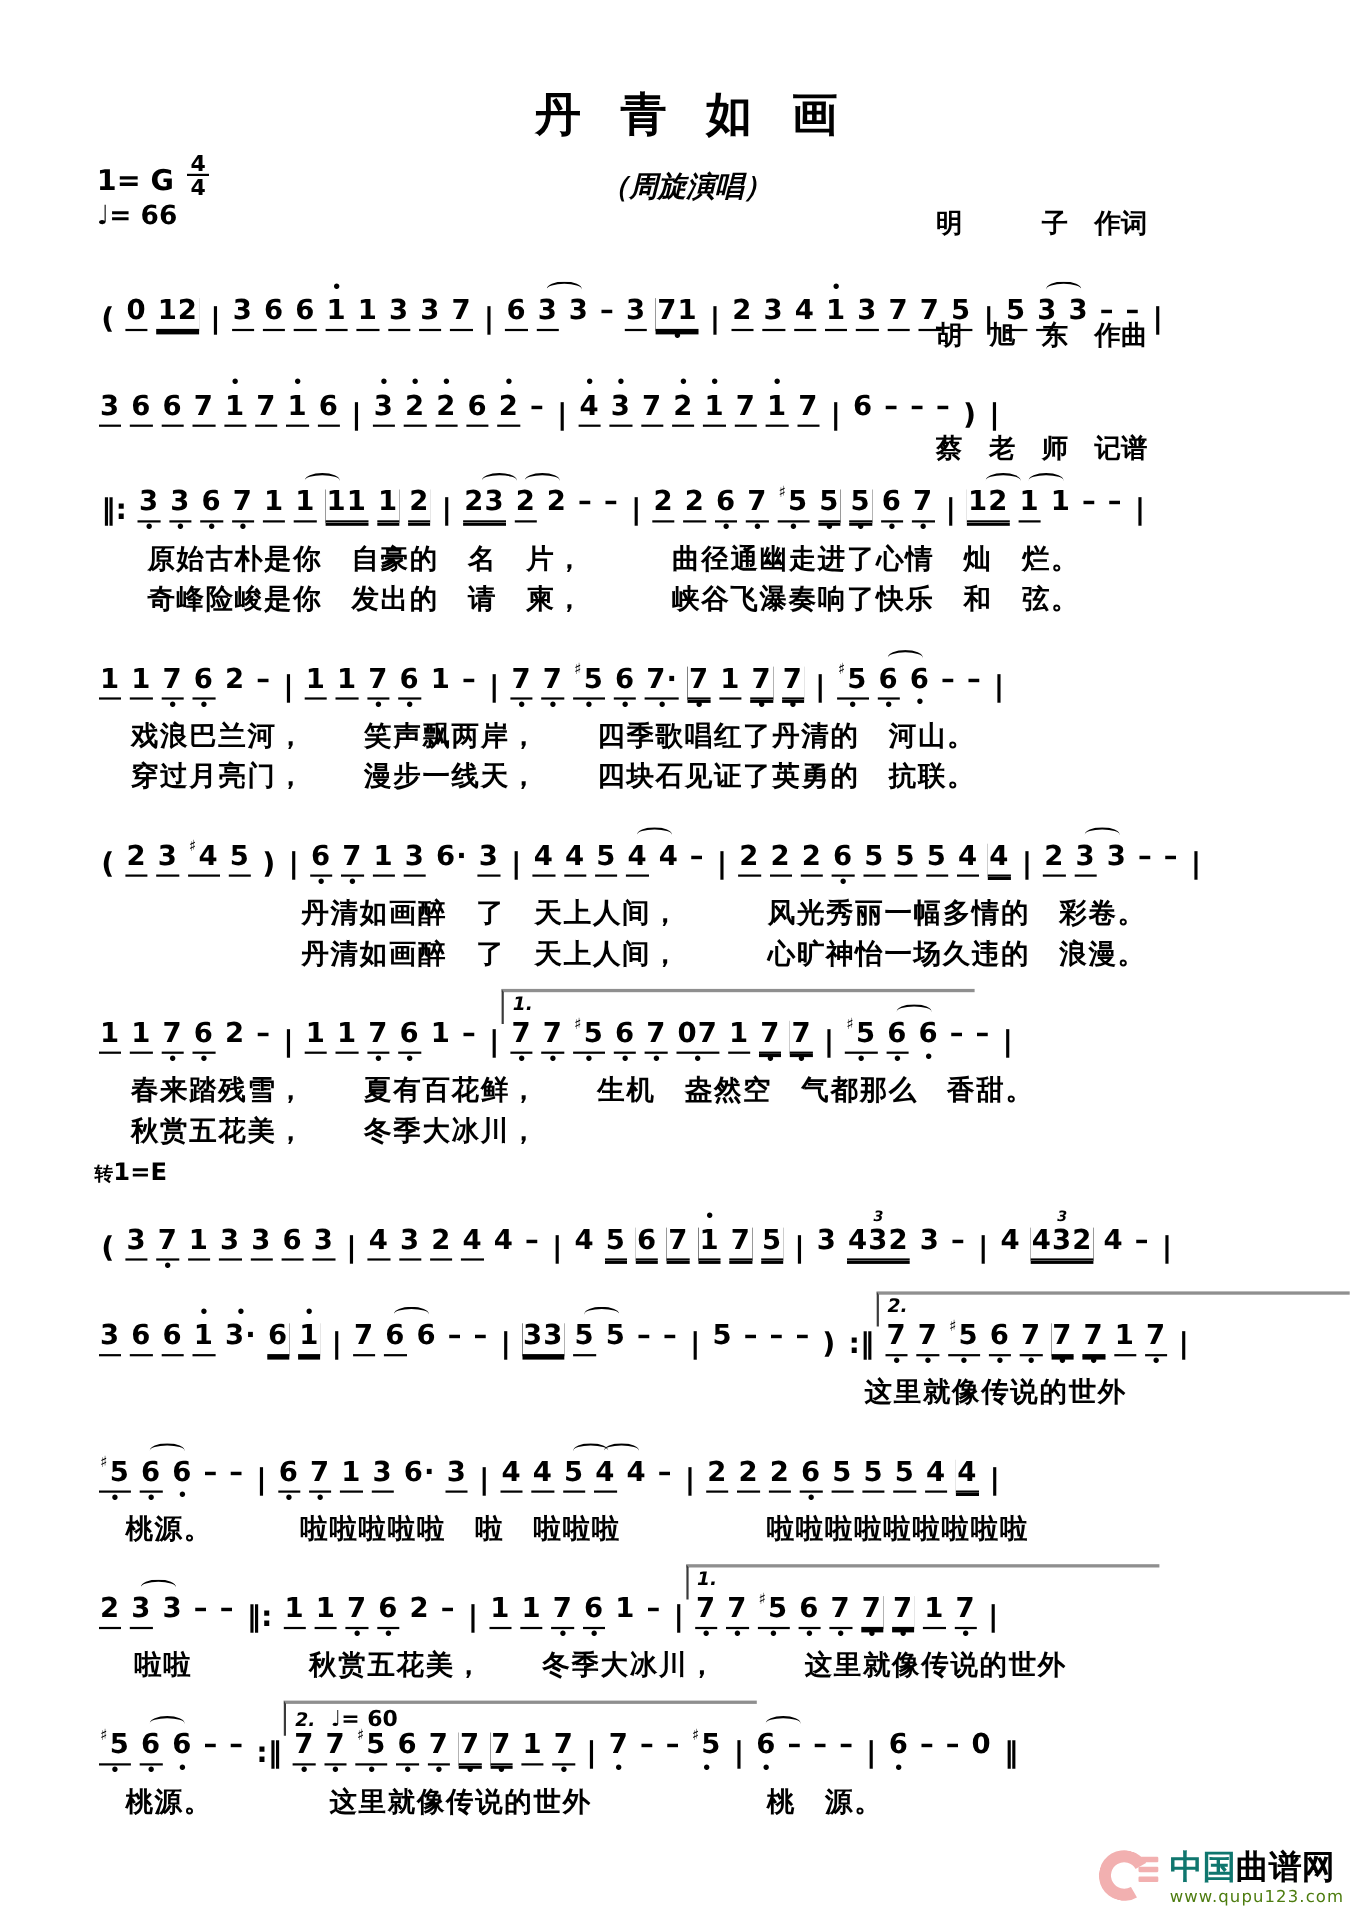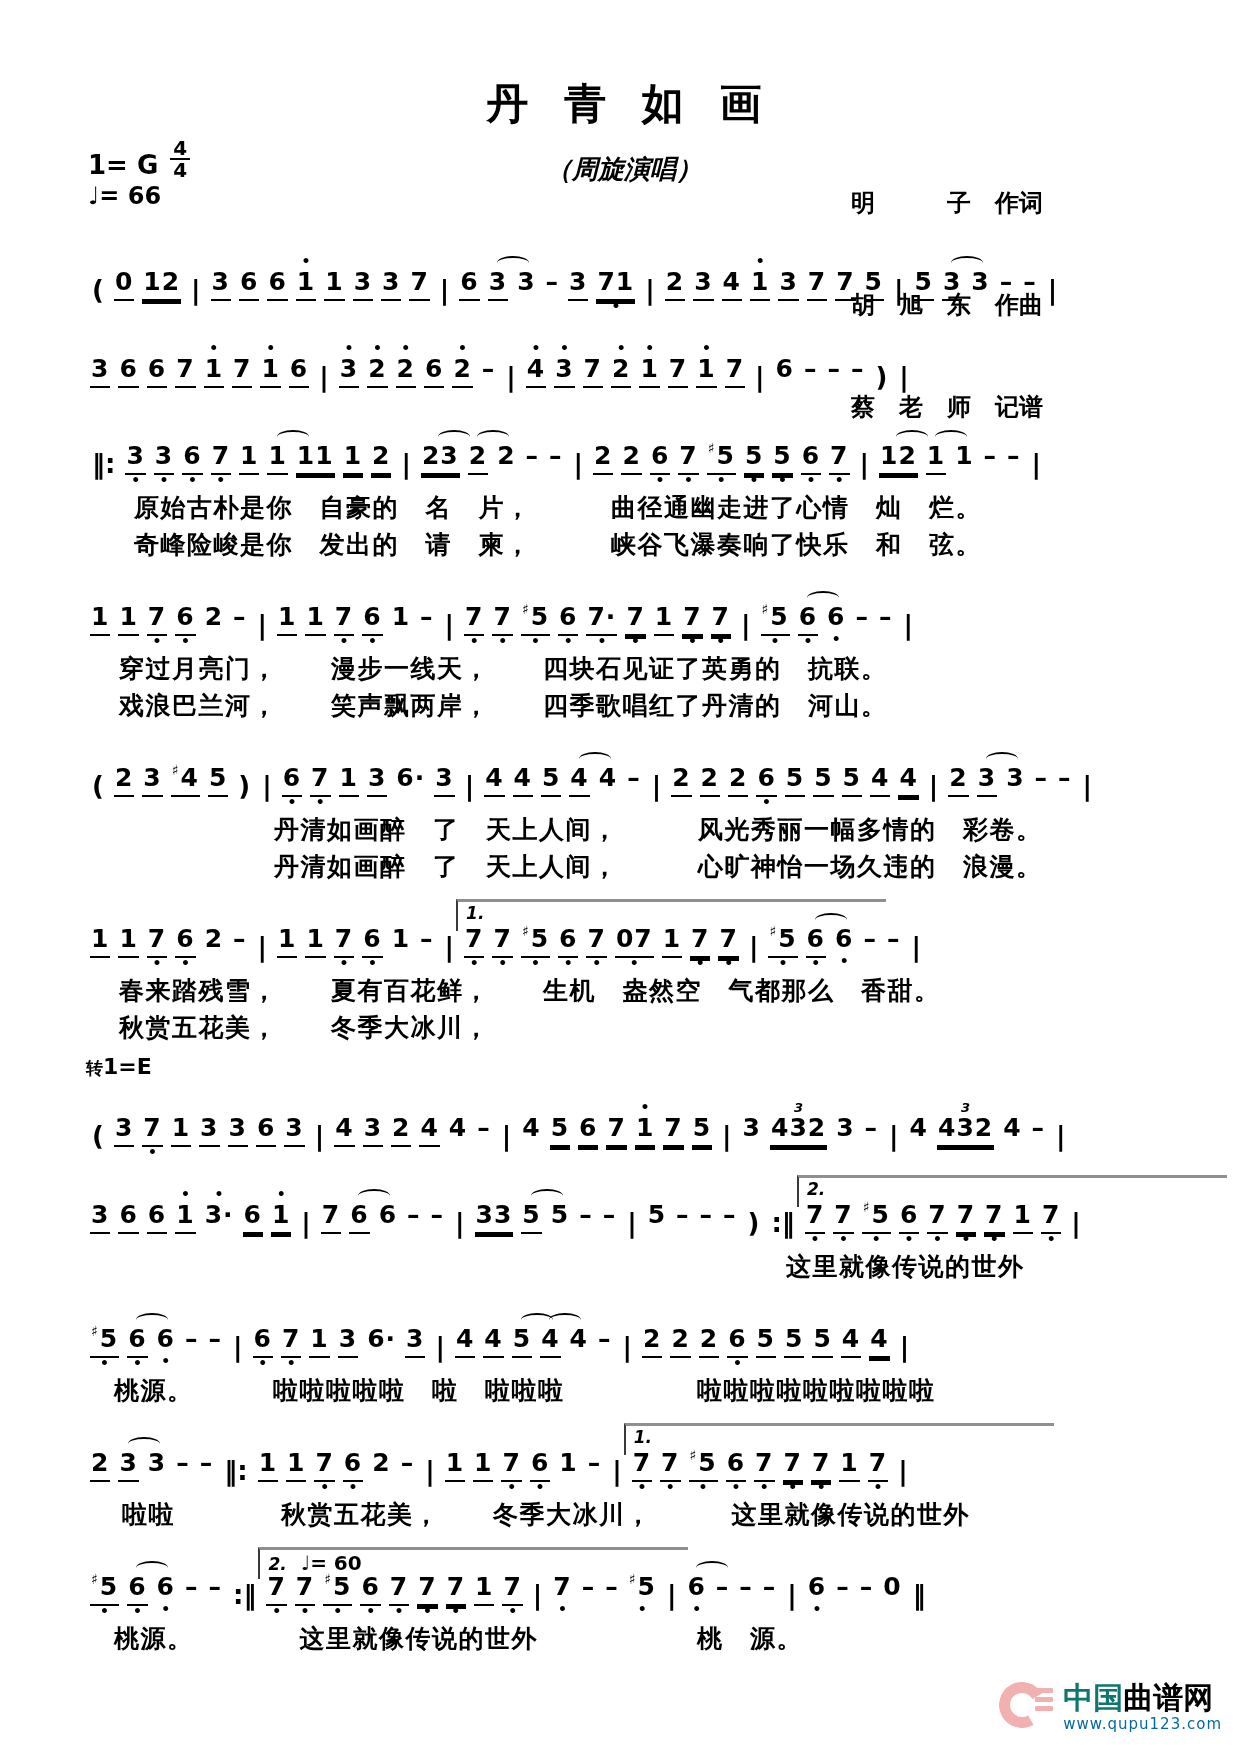--- a/index.html
+++ b/index.html
@@ -36,21 +36,21 @@
   
   .wm{position:absolute;right:18px;bottom:22px;display:flex;align-items:flex-end;}
   .wm-logo{position:relative;width:58px;height:52px;margin-right:6px;}
   .wm-c{position:absolute;left:0;top:2px;width:24px;height:24px;border:11px solid #f2b0b0;border-right-color:transparent;border-radius:50%;transform:rotate(15deg);}
   .wm-bars{position:absolute;left:36px;top:4px;}
   .wm-bars i{display:block;width:18px;height:5px;background:#f2b0b0;margin:4px 0;border-radius:1px;}
   .wm-text{line-height:1;}
   .wm-cn{font-size:30px;font-weight:bold;white-space:nowrap;}
   .wm-cn .g{color:#0f766e;}
   .wm-cn .p{color:#000000;}
-  .wm-url{font-size:15px;color:#0369a1;margin-top:4px;letter-spacing:1px;}
+  .wm-url{font-size:15px;color:#4d7c0f;margin-top:4px;letter-spacing:1px;}
 </style>
 </head>
 <body>
 
 <div class="page">
 
   <div class="hdr">
     <h1 class="title">丹青如画</h1>
     <div class="subtitle">（周旋演唱）</div>
     <div class="credits">
@@ -521,22 +521,22 @@
             <span class="lo">•</span>
           </span><span class="nt">
             <span class="hi">&nbsp;</span>
             <span class="nm">–</span>
             <span class="lo">&nbsp;</span>
           </span><span class="nt">
             <span class="hi">&nbsp;</span>
             <span class="nm">–</span>
             <span class="lo">&nbsp;</span>
           </span><span class="bl">|</span></div>
+        <div class="lyr" style="padding-left: 5px;">戏浪巴兰河，　　笑声飘两岸，　　四季歌唱红了丹清的　河山。</div>
         <div class="lyr" style="padding-left: 5px;">穿过月亮门，　　漫步一线天，　　四块石见证了英勇的　抗联。</div>
-        <div class="lyr" style="padding-left: 5px;">戏浪巴兰河，　　笑声飘两岸，　　四季歌唱红了丹清的　河山。</div>
       </div>
       <div class="sys">
         <div class="nrow"><span class="bl">(</span><span class="nt">
             <span class="hi">&nbsp;</span>
             <span class="nm u1">2</span>
             <span class="lo">&nbsp;</span>
           </span><span class="nt">
             <span class="hi">&nbsp;</span>
             <span class="nm u1">3</span>
             <span class="lo">&nbsp;</span>

